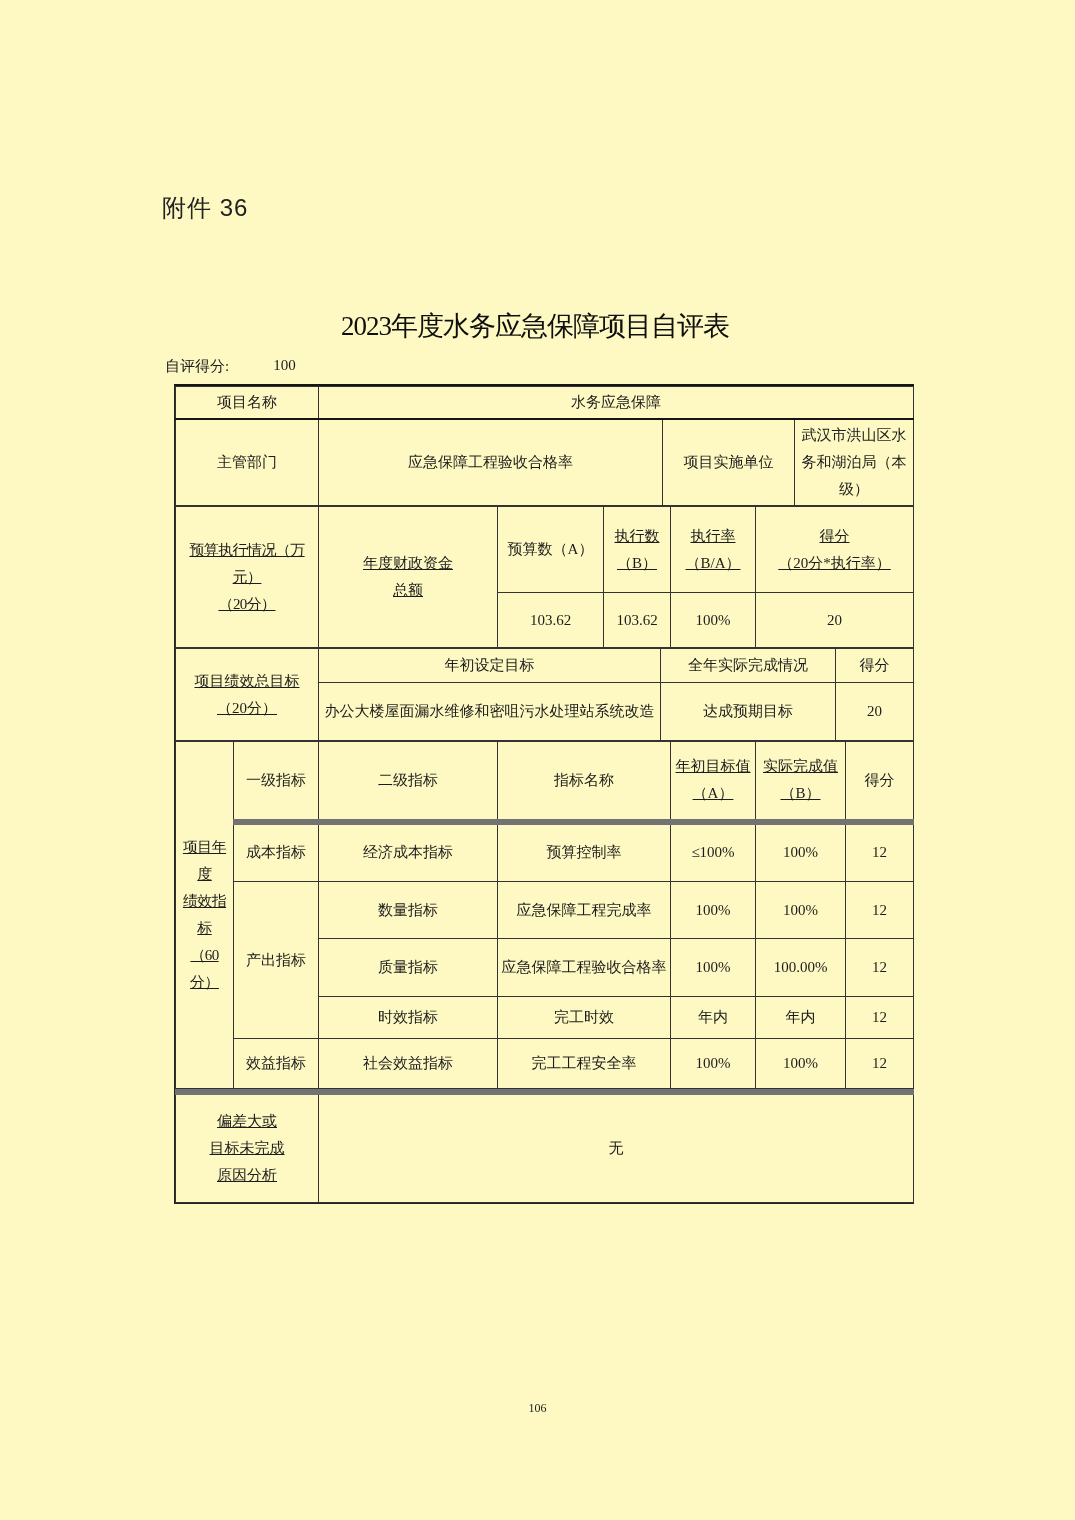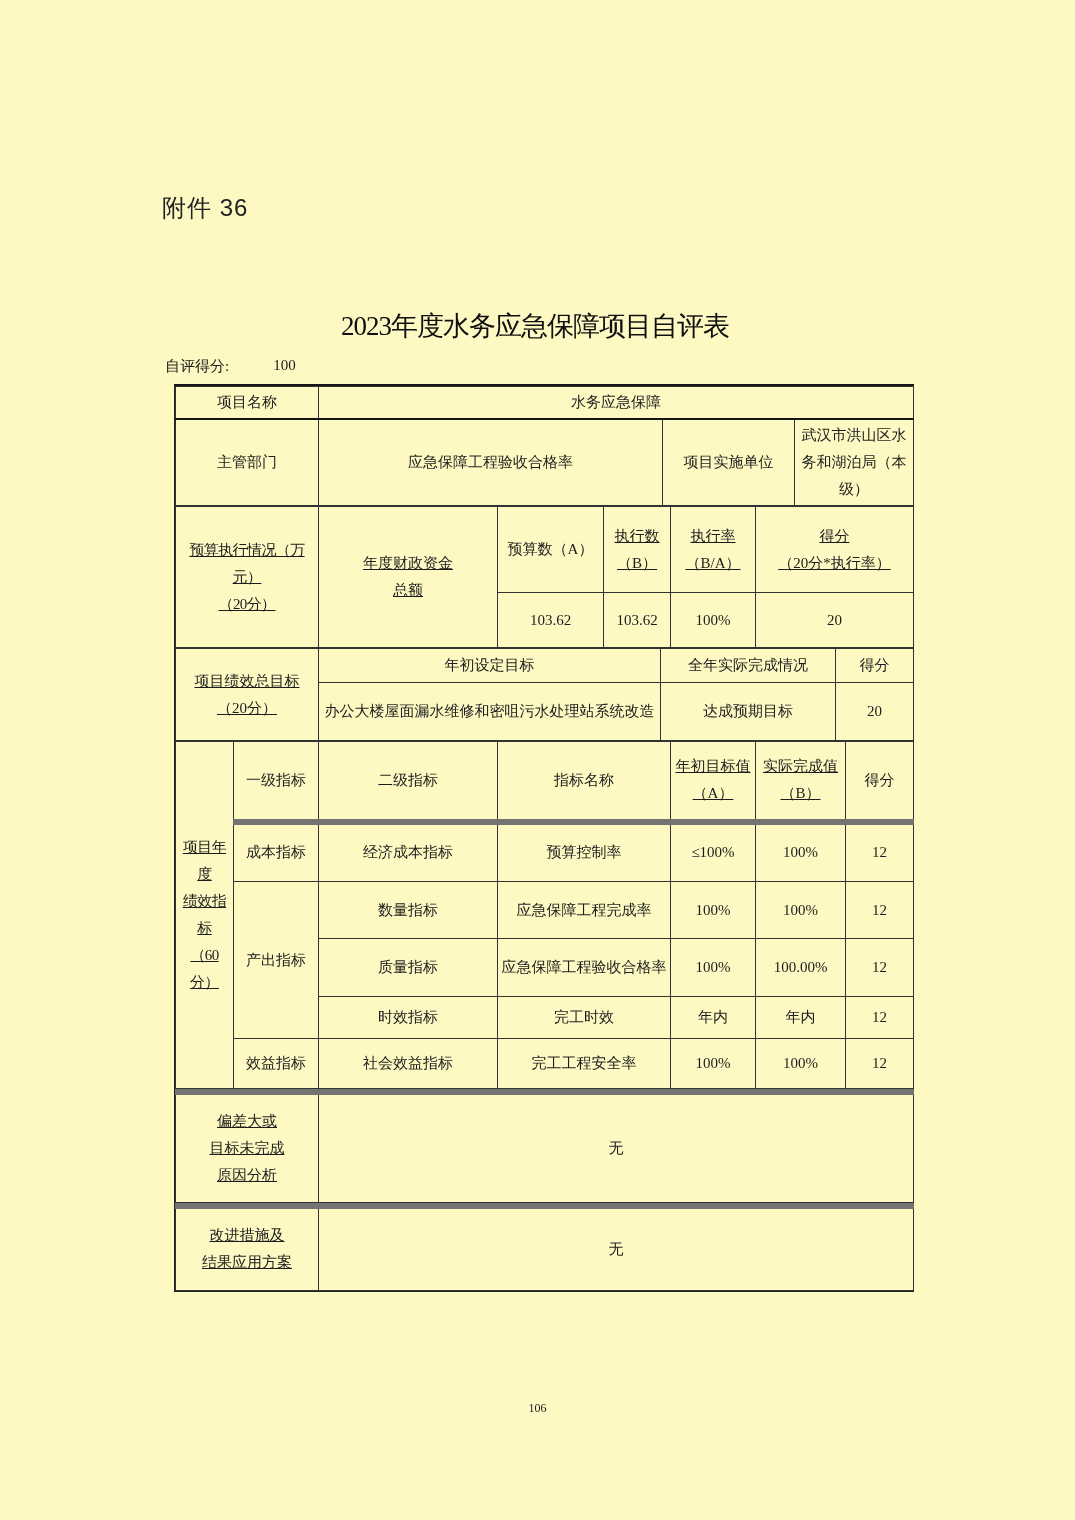--- a/index.html
+++ b/index.html
@@ -218,31 +218,18 @@
       <tbody>
         <tr style="height:110px" class="bt">
           <td class="ml">偏差大或
 目标未完成
 原因分析</td>
           <td class="left-val nb-l">无</td>
         </tr>
       </tbody>
     </table>
 
-    <table class="sec">
-      <colgroup>
-          <col style="width:143px">
-          <col style="width:595px">
-        </colgroup>
-      <tbody>
-        <tr style="height:85px" class="bt">
-          <td class="ml">改进措施及
-结果应用方案</td>
-          <td class="left-val nb-l">无</td>
-        </tr>
-      </tbody>
-    </table>
 
   </div>
 
   <div class="page-number">106</div>
 
 </div>
 
 </body></html>

